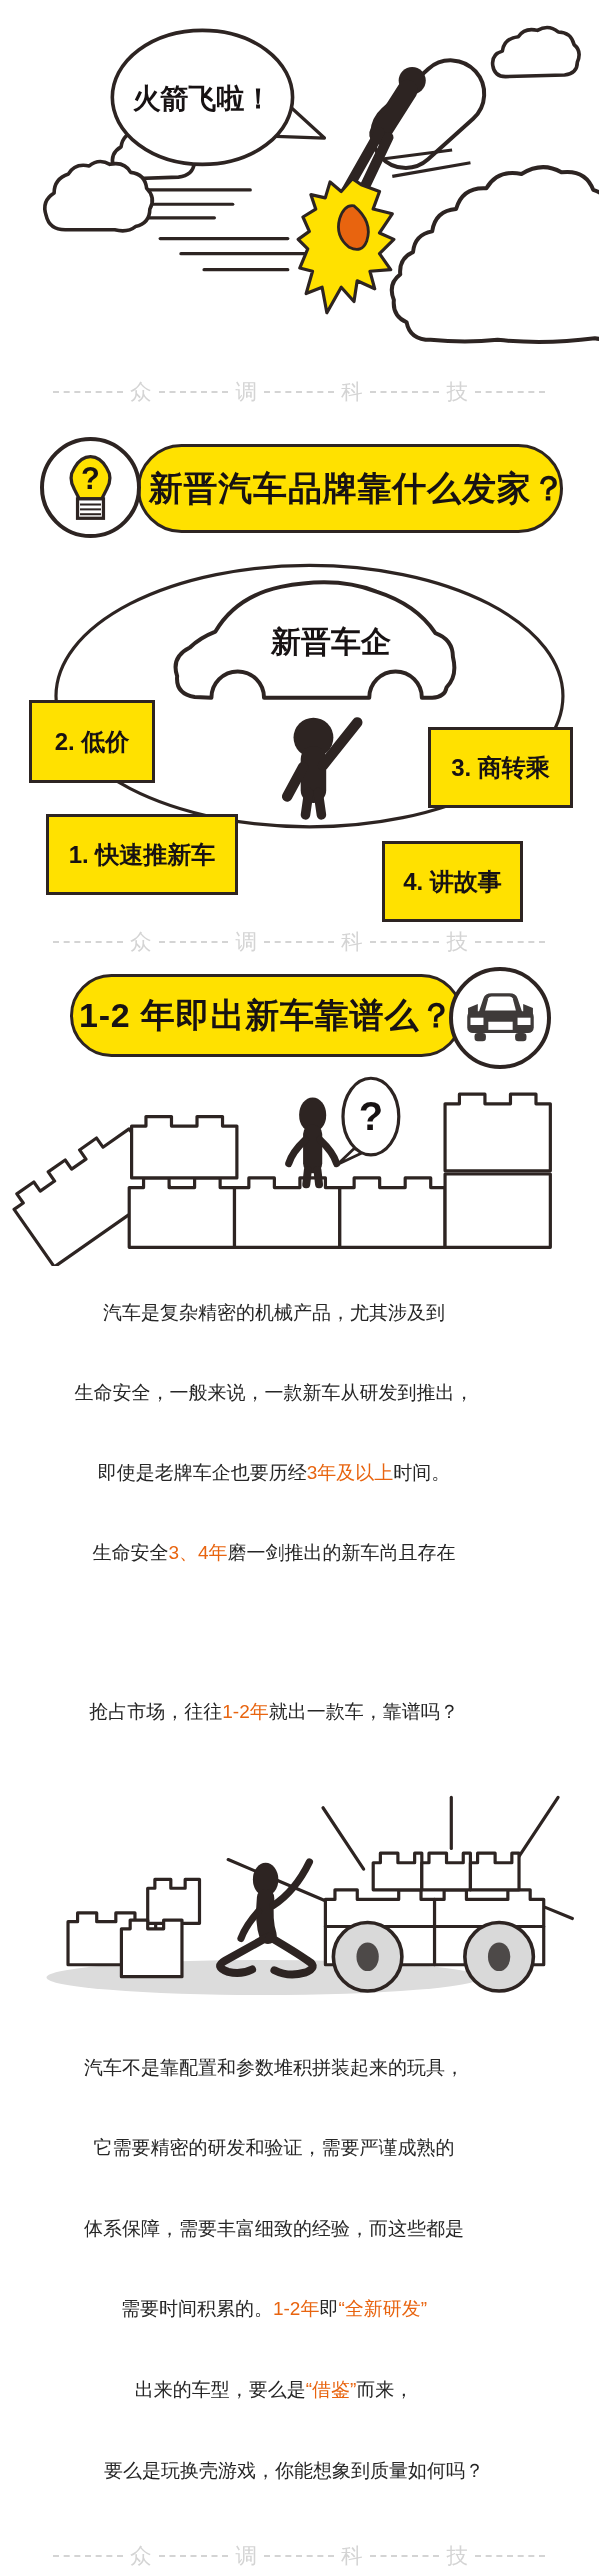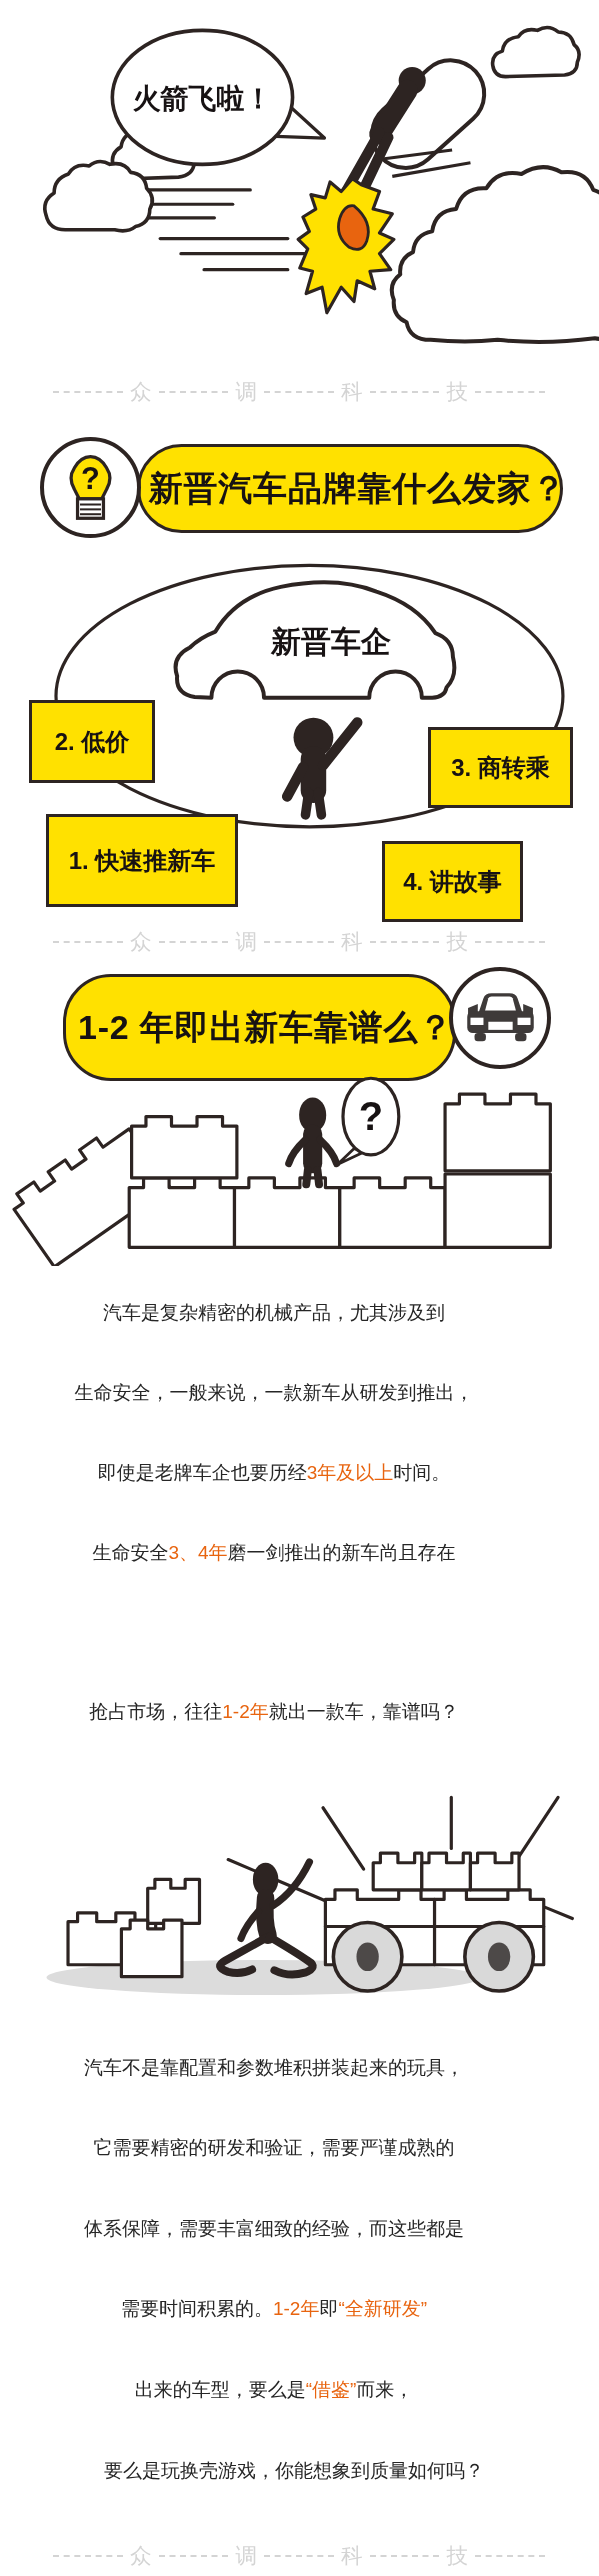--- a/index.html
+++ b/index.html
@@ -121,38 +121,38 @@
         <path d="M 393 246 L 393 285" fill="none" stroke-width="32"></path>
         <path d="M 405 254 L 448 200" fill="none" stroke-width="13"></path>
         <path d="M 380 256 L 360 293" fill="none" stroke-width="13"></path>
         <path d="M 387 288 L 383 316" fill="none" stroke-width="12"></path>
         <path d="M 399 288 L 403 316" fill="none" stroke-width="12"></path>
       </g>
     </svg>
   </div>
   <div class="cloud-label" style="left:271px;top:622px;">新晋车企</div>
 
-  <div class="tactic" style="left:46px;top:814px;width:192px;height:93px;">1. 快速推新车</div>
+  <div class="tactic" style="left:46px;top:814px;width:192px;height:81px;">1. 快速推新车</div>
   <div class="tactic" style="left:29px;top:700px;width:126px;height:83px;">2. 低价</div>
   <div class="tactic" style="left:428px;top:727px;width:145px;height:81px;">3. 商转乘</div>
   <div class="tactic" style="left:382px;top:841px;width:141px;height:81px;">4. 讲故事</div>
 
   <div class="divider" style="top:924px;">
     <span class="dash"></span>
     <span class="wm">众</span>
     <span class="dash"></span>
     <span class="wm">调</span>
     <span class="dash"></span>
     <span class="wm">科</span>
     <span class="dash"></span>
     <span class="wm">技</span>
     <span class="dash"></span>
   </div>
 
-  <div class="pill" style="left:63px;top:974px;width:393px;height:107px;justify-content:flex-end;">
+  <div class="pill" style="left:70px;top:974px;width:393px;height:83px;">
     <span class="ttl">1-2 年即出新车靠谱么？</span>
   </div>
   <div class="badge" style="left:449px;top:967px;width:102px;height:102px;">
     <svg width="73" height="57" viewBox="0 0 90 70">
       <path d="M 5 22 L 17 17 L 17 31 L 5 31 Z" fill="#3E3A39"></path>
       <path d="M 85 22 L 73 17 L 73 31 L 85 31 Z" fill="#3E3A39"></path>
       <path d="M 18 28 L 24 10 Q 26 4 34 4 L 56 4 Q 64 4 66 10 L 72 28 Z" fill="#3E3A39"></path>
       <path d="M 26 25 L 30 10 Q 31 8 34 8 L 56 8 Q 59 8 60 10 L 64 25 Z" fill="#fff"></path>
       <rect x="4" y="26" width="82" height="27" rx="7" fill="#3E3A39"></rect>
       <rect x="8" y="34" width="16" height="9" fill="#fff"></rect>

